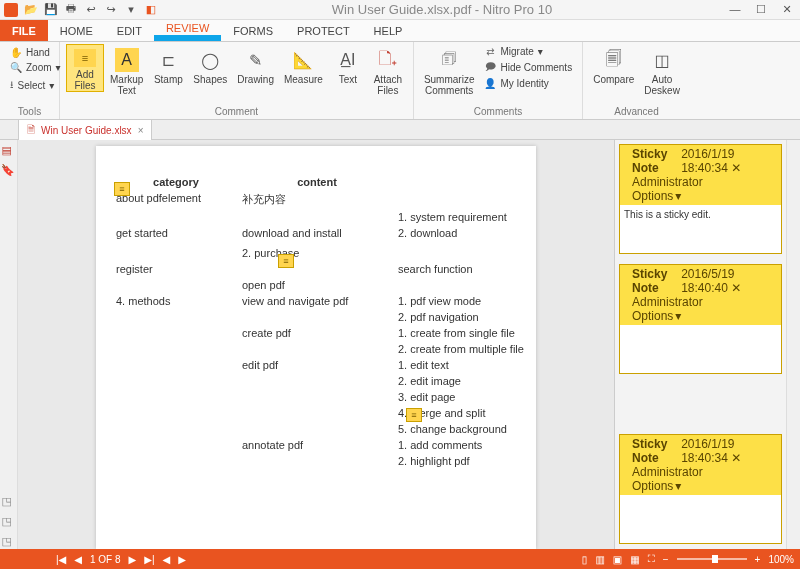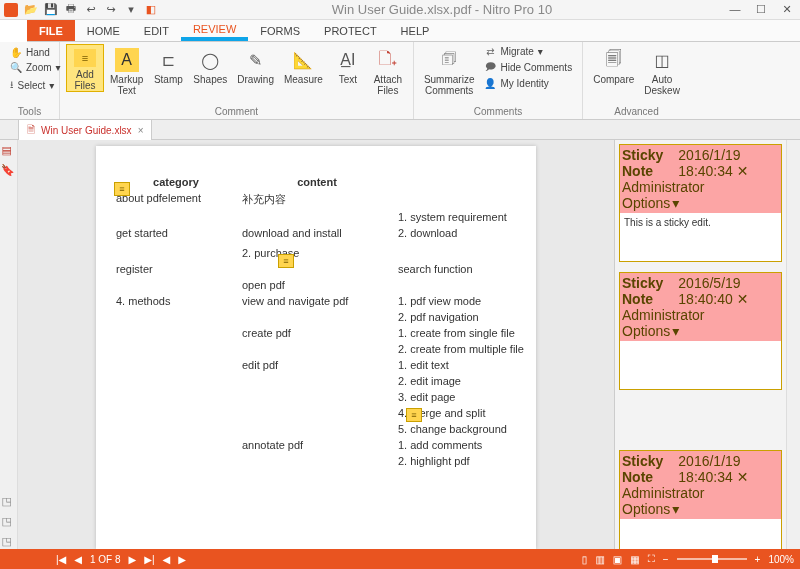--- a/index.html
+++ b/index.html
@@ -8,24 +8,24 @@
 
 .titlebar { height: 20px; background: #f5f5f5; display: flex; align-items: center; padding: 0 4px; border-bottom: 1px solid #ddd; }
 .tb-left { display: flex; gap: 6px; align-items: center; }
 .tb-ico { width: 14px; height: 14px; display: flex; align-items: center; justify-content: center; font-size: 11px; color: #555; cursor: pointer; }
 .tb-logo { width: 14px; height: 14px; background: #e95420; border-radius: 2px; }
 .tb-title { flex: 1; text-align: center; color: #888; font-size: 13px; }
 .tb-right { display: flex; gap: 8px; }
 .tb-wbtn { width: 18px; text-align: center; color: #555; font-size: 11px; cursor: pointer; }
 
 
-.tabs { height: 22px; display: flex; align-items: stretch; border-bottom: 1px solid #ccc; background: #fafafa; margin-left: 27px; }
+.tabs { height: 22px; display: flex; align-items: stretch; border-bottom: 1px solid #ccc; background: #fafafa; }
 .tab { padding: 0 12px; display: flex; align-items: center; font-size: 11px; color: #444; cursor: pointer; }
 .tab.file { background: #e95420; color: #fff; font-weight: 600; }
-.tab.active { color: #e95420; border-bottom: 4px solid #0ea5e9; }
+.tab.active { color: #e95420; border-bottom: 6px solid #0ea5e9; }
 
 
 .ribbon { height: 78px; background: #f7f7f7; border-bottom: 1px solid #ccc; display: flex; }
 .rgroup { border-right: 1px solid #ddd; padding: 2px 6px 0 6px; display: flex; flex-direction: column; }
 .rgroup-items { flex: 1; display: flex; align-items: flex-start; gap: 2px; }
 .rgroup-label { text-align: center; font-size: 10px; color: #777; padding-bottom: 2px; }
 .rbtn { display: flex; flex-direction: column; align-items: center; justify-content: flex-start; padding: 4px 4px 0 4px; cursor: pointer; min-width: 38px; }
 .rbtn .ic { width: 24px; height: 24px; display: flex; align-items: center; justify-content: center; font-size: 16px; color: #555; }
 .rbtn .lbl { font-size: 10px; color: #444; text-align: center; line-height: 1.1; margin-top: 2px; white-space: pre; }
 .rbtn.sel { background: #ffe57f; border: 1px solid #e0b000; }
@@ -50,21 +50,21 @@
 
 .docwrap { flex: 1; background: #e9e9e9; overflow: hidden; position: relative; display: flex; justify-content: center; }
 .page { margin-top: 6px; width: 440px; background: #fff; box-shadow: 0 0 4px rgba(0,0,0,.2); padding: 30px 20px; font-size: 11px; color: #333; position: relative; }
 .tbl { display: grid; grid-template-columns: 120px 150px 170px; column-gap: 6px; row-gap: 4px; }
 .th { font-weight: 700; }
 .note-ico { position: absolute; width: 16px; height: 14px; background: #ffd54f; border: 1px solid #caa000; display: flex; align-items: center; justify-content: center; font-size: 9px; color: #7a5c00; cursor: pointer; }
 
 
 .panel { width: 172px; background: #f3f3f3; border-left: 1px solid #ccc; padding: 4px 4px 0 4px; overflow: hidden; }
 .sticky { background: #fff; border: 1px solid #caa000; margin-bottom: 10px; }
-.sticky-hd { background: #fca5a5; padding: 2px 2px; font-size: 14px; color: #5a4500; }
+.sticky-hd { background: #fde047; padding: 2px 12px; font-size: 12px; color: #5a4500; }
 .sticky-hd .row1 { display: flex; justify-content: space-between; }
 .sticky-hd .row2 { display: flex; justify-content: space-between; flex-direction: column; }
 .sticky-hd .opt::after { content: "▾"; margin-left: 2px; }
 .sticky-body { min-height: 48px; padding: 4px; font-size: 10px; color: #333; }
 
 .scroll-v { width: 14px; background: #f0f0f0; border-left: 1px solid #ddd; }
 
 
 .status { height: 20px; background: #e95420; color: #fff; display: flex; align-items: center; padding: 0 6px; font-size: 10px; }
 .status .nav { display: flex; align-items: center; gap: 8px; margin-left: 50px; }

